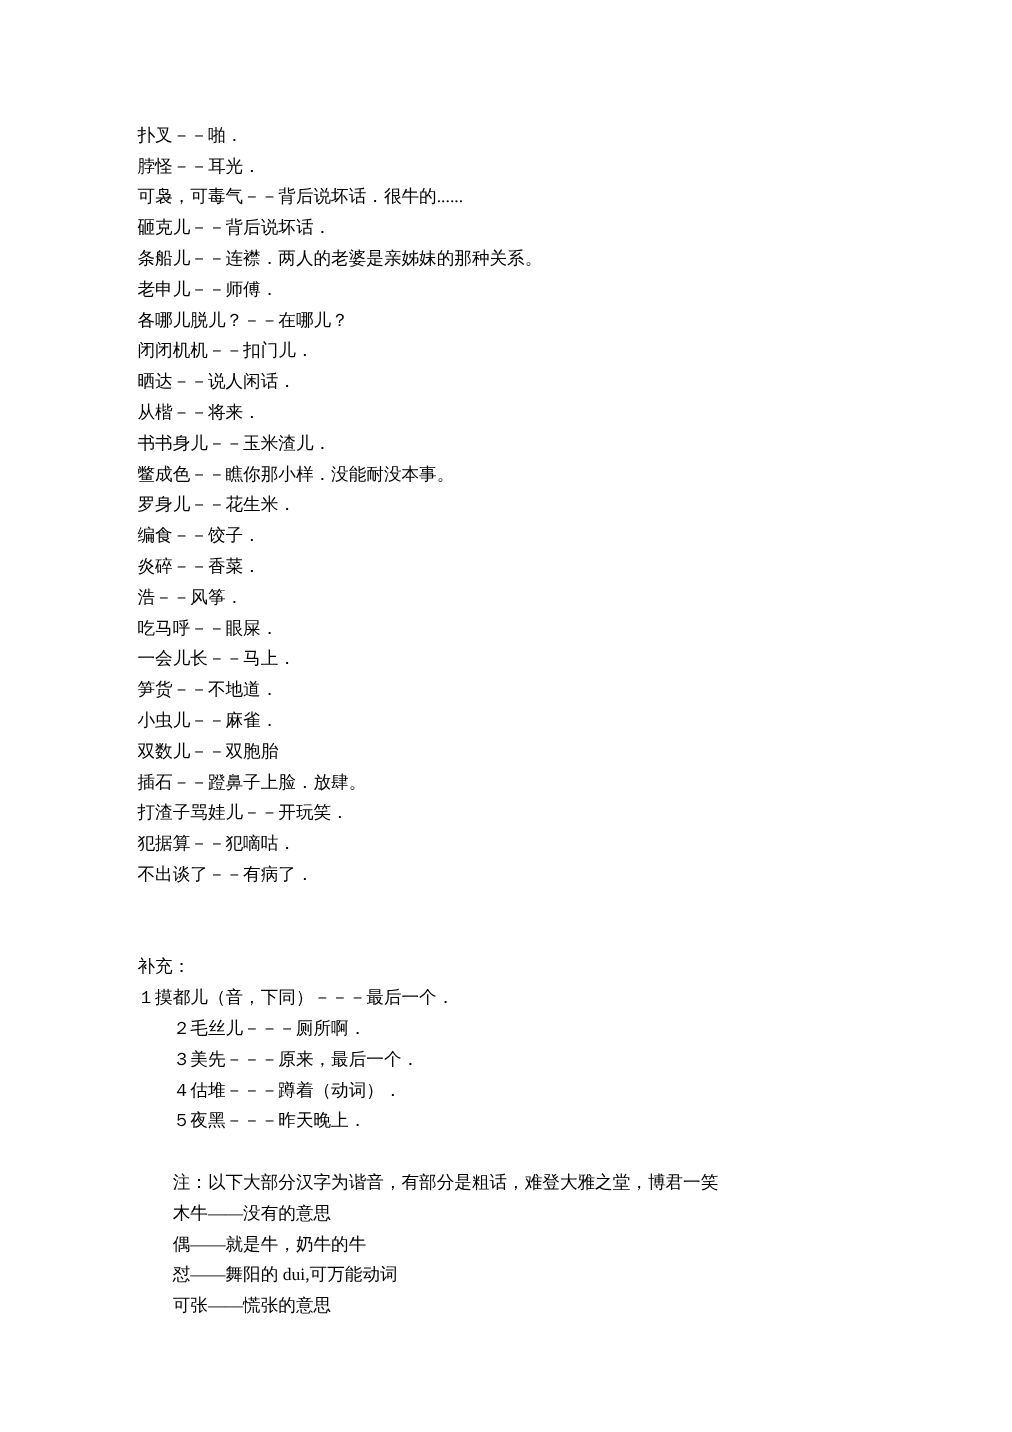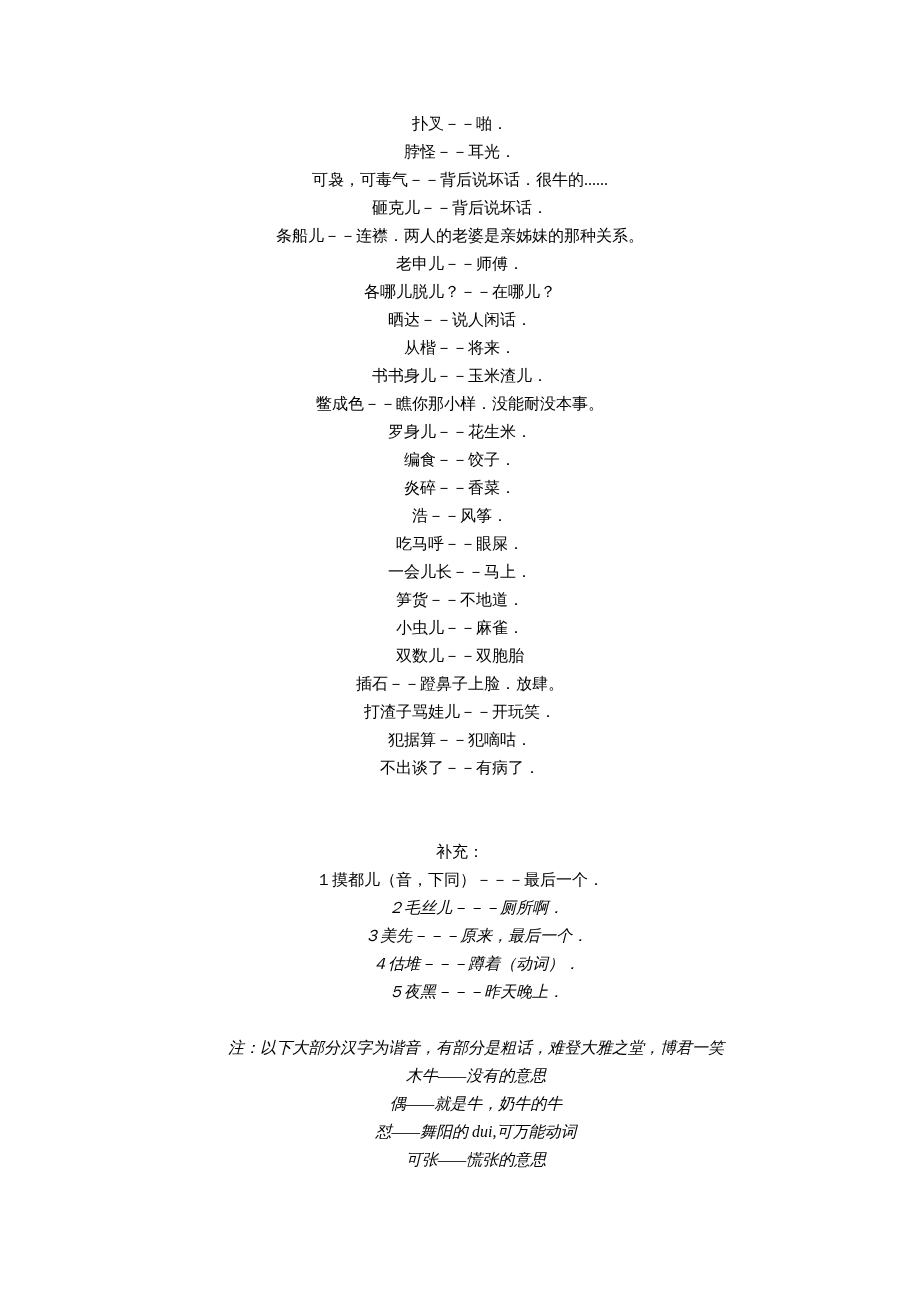--- a/index.html
+++ b/index.html
@@ -10,42 +10,41 @@
       font-size: 16px;
       color: #000000;
       line-height: 1.75;
       width: 920px;
     }
     .page {
       padding: 110px 125px 80px 125px;
     }
     .line {
       white-space: pre-wrap;
-      text-align: center;
     }
     .indent1 {
       padding-left: 2em;
-      font-style: italic;
     }
     .gap {
       height: 1.75em;
     }
   </style>
 </head>
 <body>
 
 <div class="page">
   <div>
     <div class="line">扑叉－－啪．</div>
     <div class="line">脖怪－－耳光．</div>
     <div class="line">可袅，可毒气－－背后说坏话．很牛的......</div>
     <div class="line">砸克儿－－背后说坏话．</div>
     <div class="line">条船儿－－连襟．两人的老婆是亲姊妹的那种关系。</div>
     <div class="line">老申儿－－师傅．</div>
     <div class="line">各哪儿脱儿？－－在哪儿？</div>
+    <div class="line">闭闭机机－－扣门儿．</div>
     <div class="line">晒达－－说人闲话．</div>
     <div class="line">从楷－－将来．</div>
     <div class="line">书书身儿－－玉米渣儿．</div>
     <div class="line">鳖成色－－瞧你那小样．没能耐没本事。</div>
     <div class="line">罗身儿－－花生米．</div>
     <div class="line">编食－－饺子．</div>
     <div class="line">炎碎－－香菜．</div>
     <div class="line">浩－－风筝．</div>
     <div class="line">吃马呼－－眼屎．</div>
     <div class="line">一会儿长－－马上．</div>

